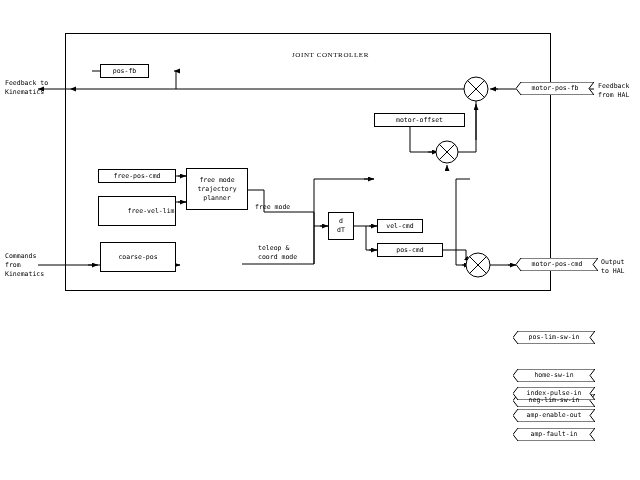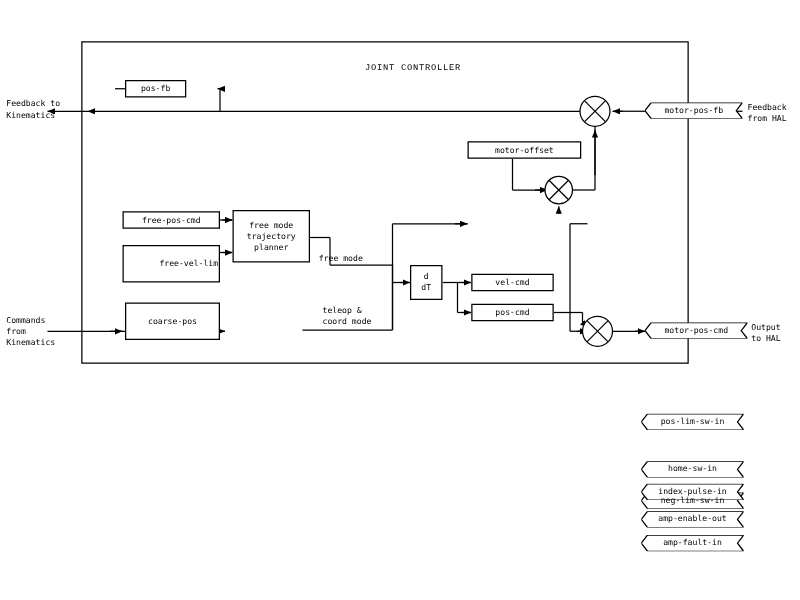--- a/index.html
+++ b/index.html
@@ -62,21 +62,21 @@
   .hal-pin .pin-bg {
     position: absolute;
     left: 0; top: 0; right: 0; bottom: 0;
   }
   .hal-pin .pin-text {
     position: relative;
     z-index: 2;
   }
   .title {
     position: absolute;
-    font-family: Liberation Mono, monospace;
+    font-family: Liberation Serif, serif;
     font-size: 7px;
     letter-spacing: 0.6px;
     color: #000000;
   }
 </style>
 </head>
 <body>
 
 <div id="root">
 
@@ -206,21 +206,21 @@
   <div class="node" style="left:100px; top:242px; width:76px; height:30px;">
     <span>coarse-pos</span>
   </div>
 
 
   <div class="node" style="left:328px; top:212px; width:26px; height:28px;">
     <span>d
 dT</span>
   </div>
 
-  <div class="node" style="left:377px; top:219px; width:66px; height:14px;">
+  <div class="node" style="left:377px; top:219px; width:46px; height:14px;">
     <span>vel-cmd</span>
   </div>
 
   <div class="node" style="left:377px; top:243px; width:66px; height:14px;">
     <span>pos-cmd</span>
   </div>
 
 
   <div class="node" style="left:374px; top:113px; width:91px; height:14px;">
     <span>motor-offset</span>

